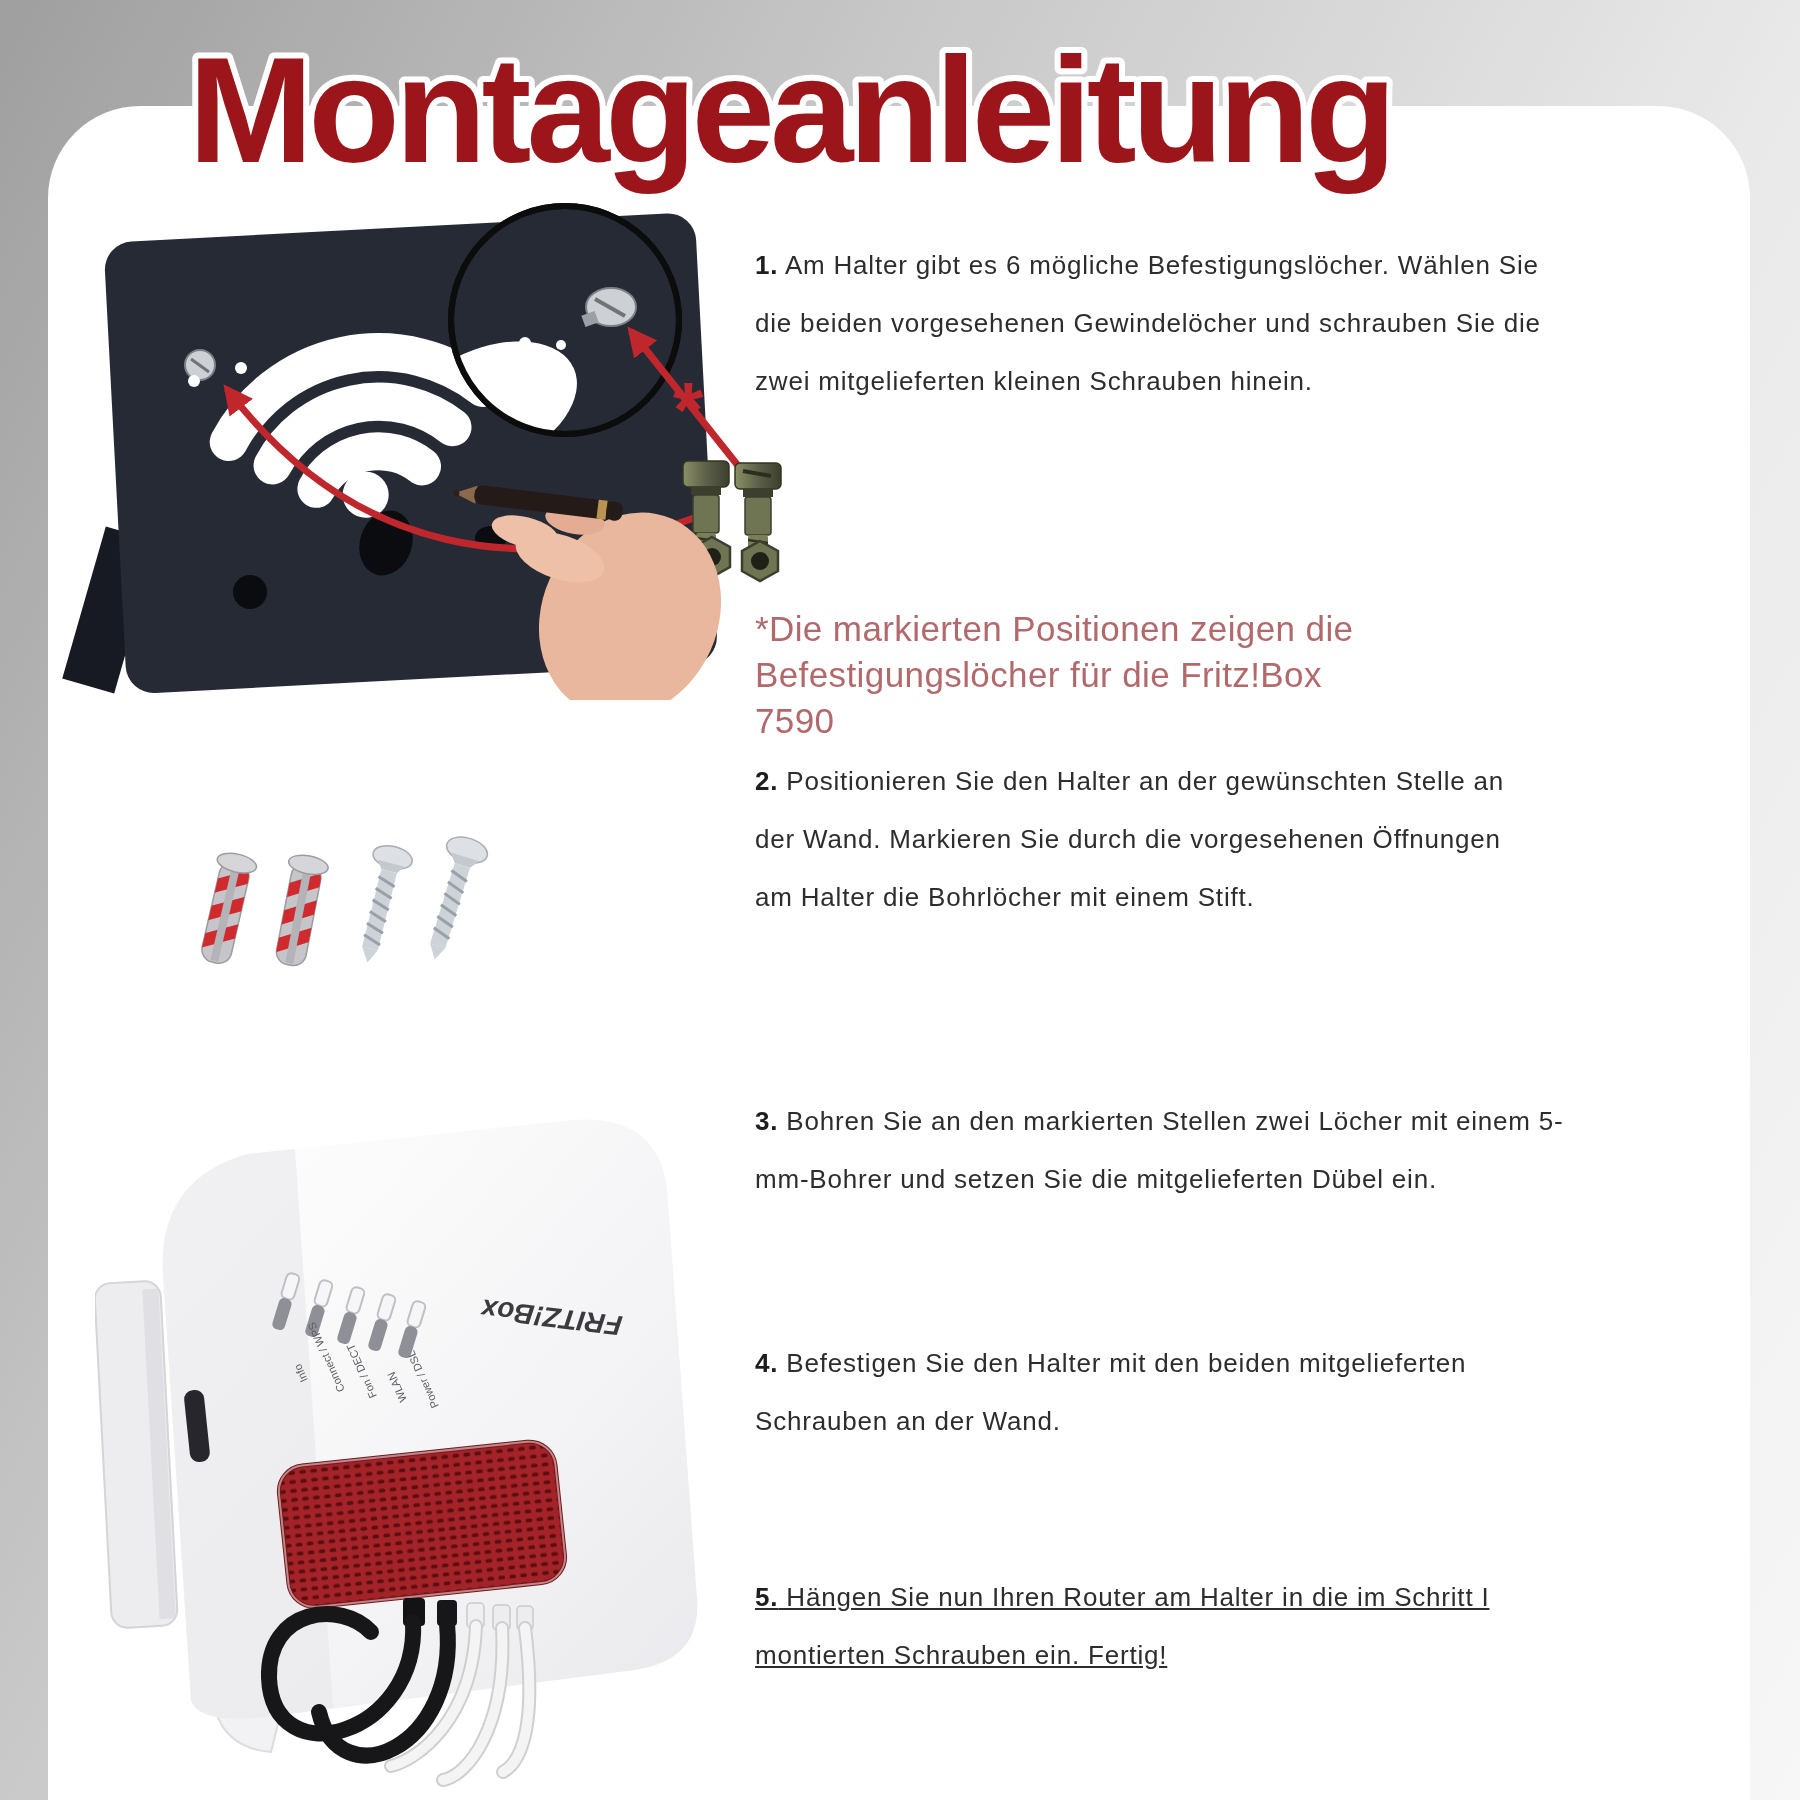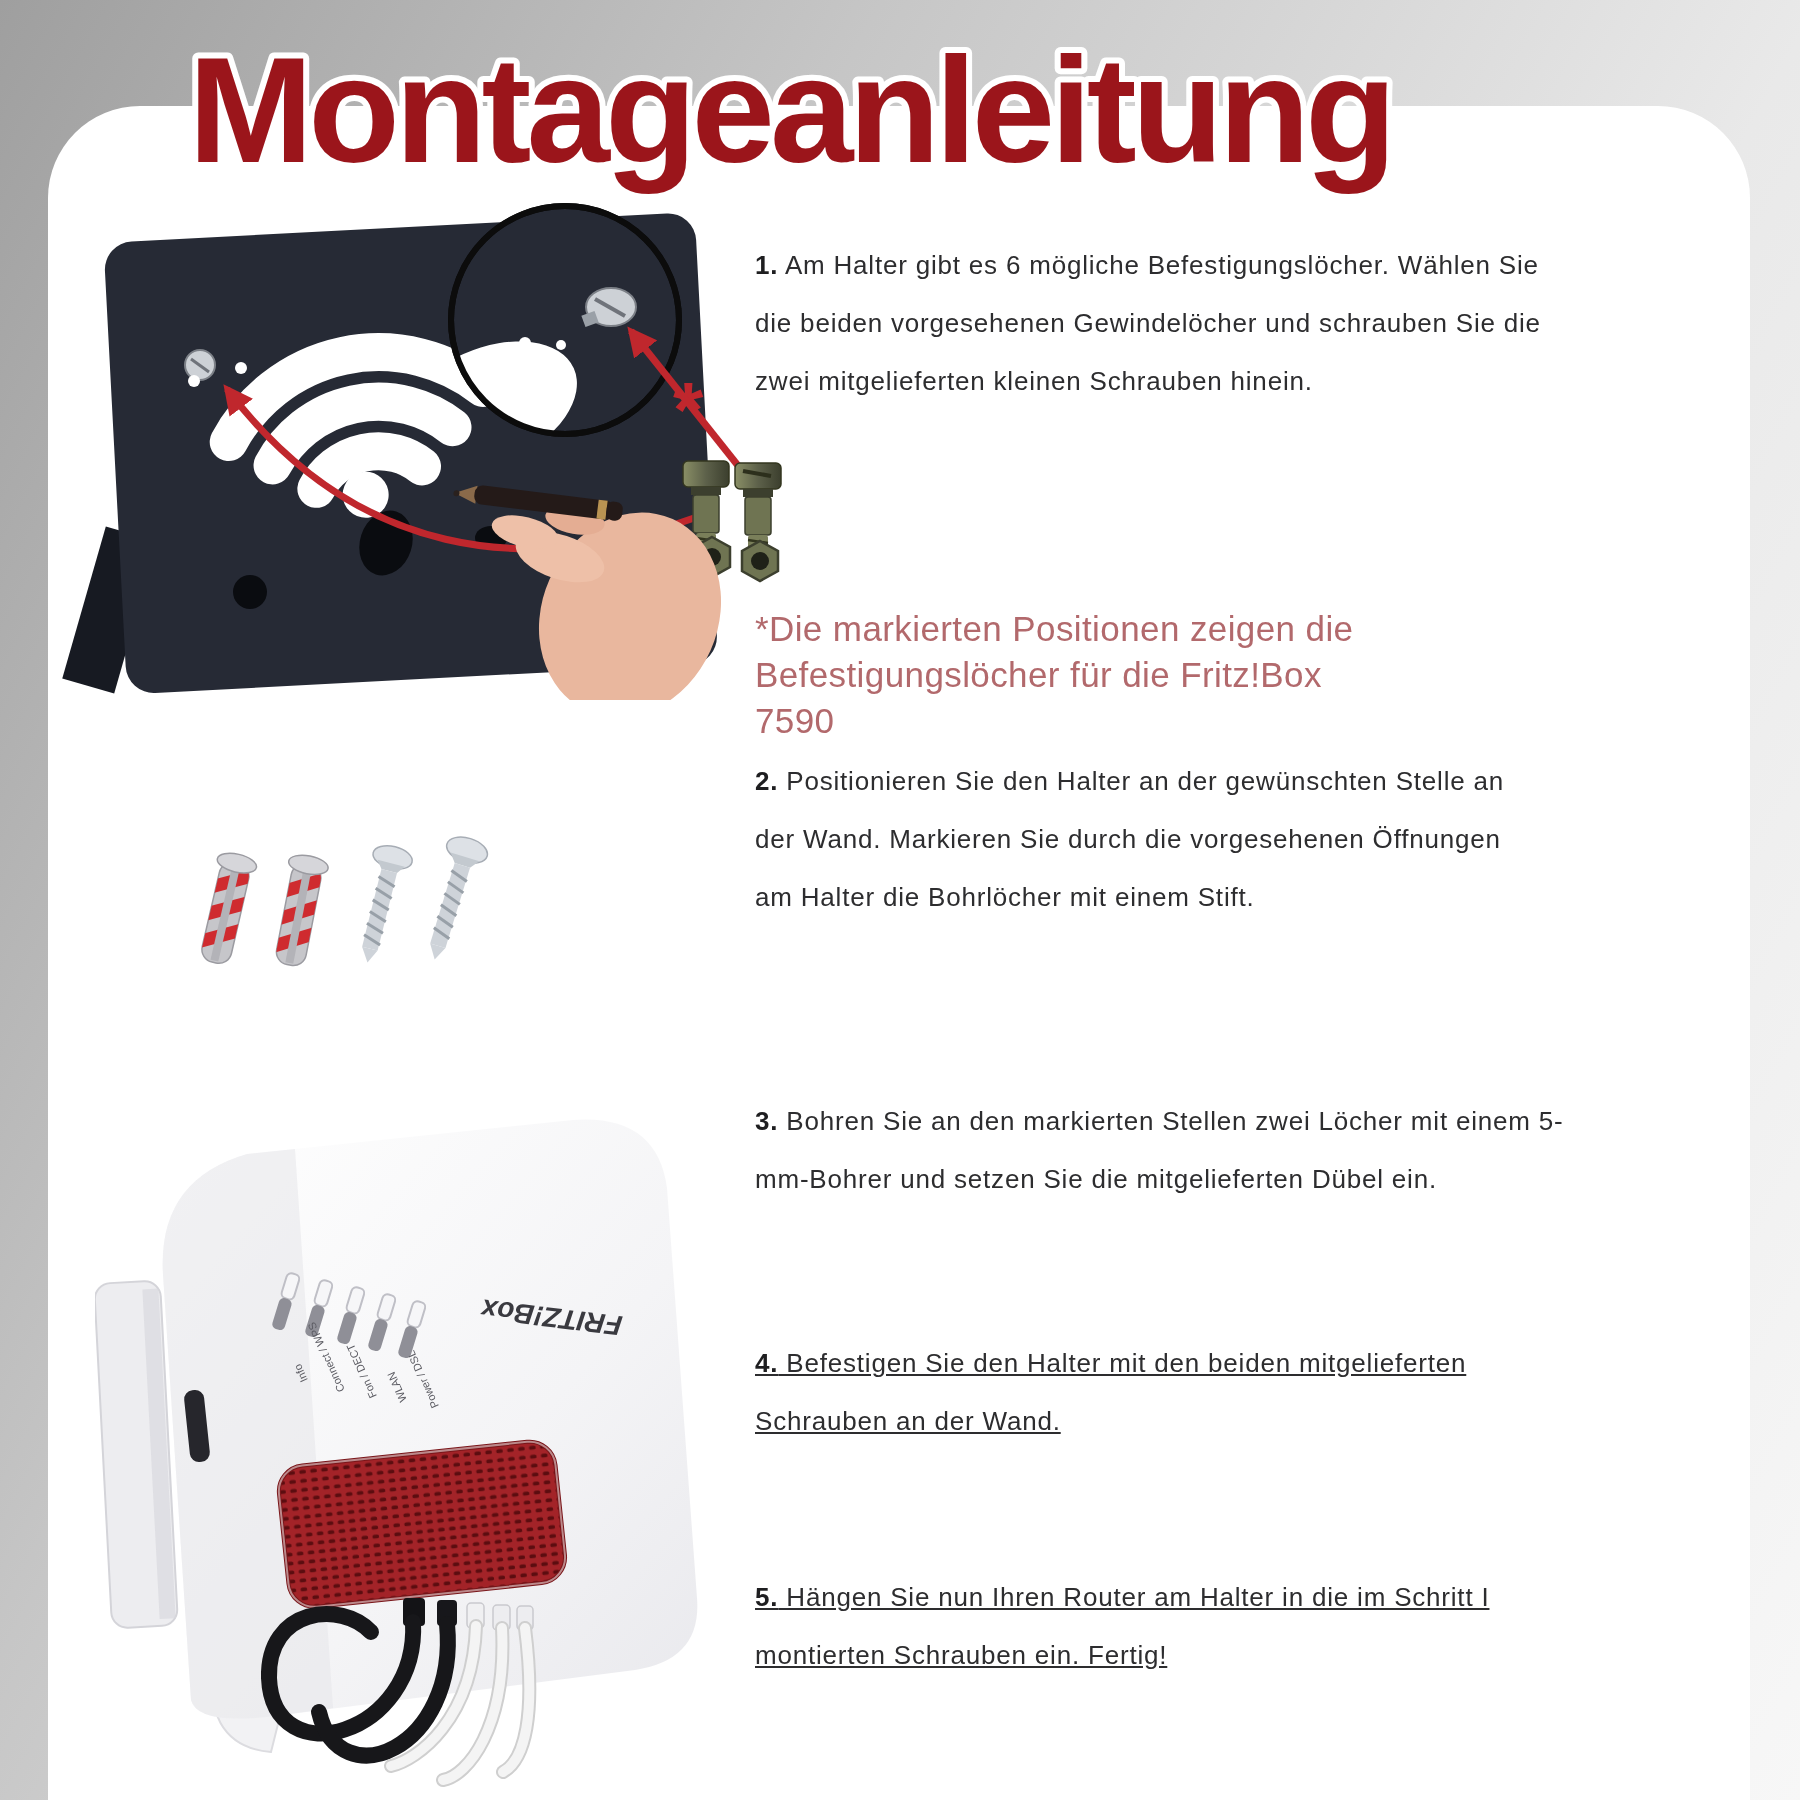--- a/index.html
+++ b/index.html
@@ -14,21 +14,21 @@
   }
   .title-svg{position:absolute;left:0;top:10px;width:1800px;height:210px;}
   .step{
     position:absolute;left:755px;width:786px;
     font-size:26px;line-height:58px;letter-spacing:.8px;color:#2d2d2f;
   }
   .step b{font-weight:bold;color:#1e1e20;}
   .s1{top:236px;}
   .s2{top:752px;}
   .s3{top:1092px;width:812px;}
-  .s4{top:1334px;text-decoration:underline;}
+  .s4{top:1334px;}
   .s5{top:1568px;text-decoration:underline;}
   .footnote{
     position:absolute;left:755px;top:606px;width:650px;
     font-size:35px;line-height:46px;letter-spacing:.4px;color:#b2696c;
   }
   .fig{position:absolute;}
   .fig1{left:55px;top:175px;width:740px;height:525px;}
   .fig2{left:185px;top:836px;width:340px;height:155px;}
   .fig3{left:95px;top:1060px;width:620px;height:740px;}
   svg{display:block;}

